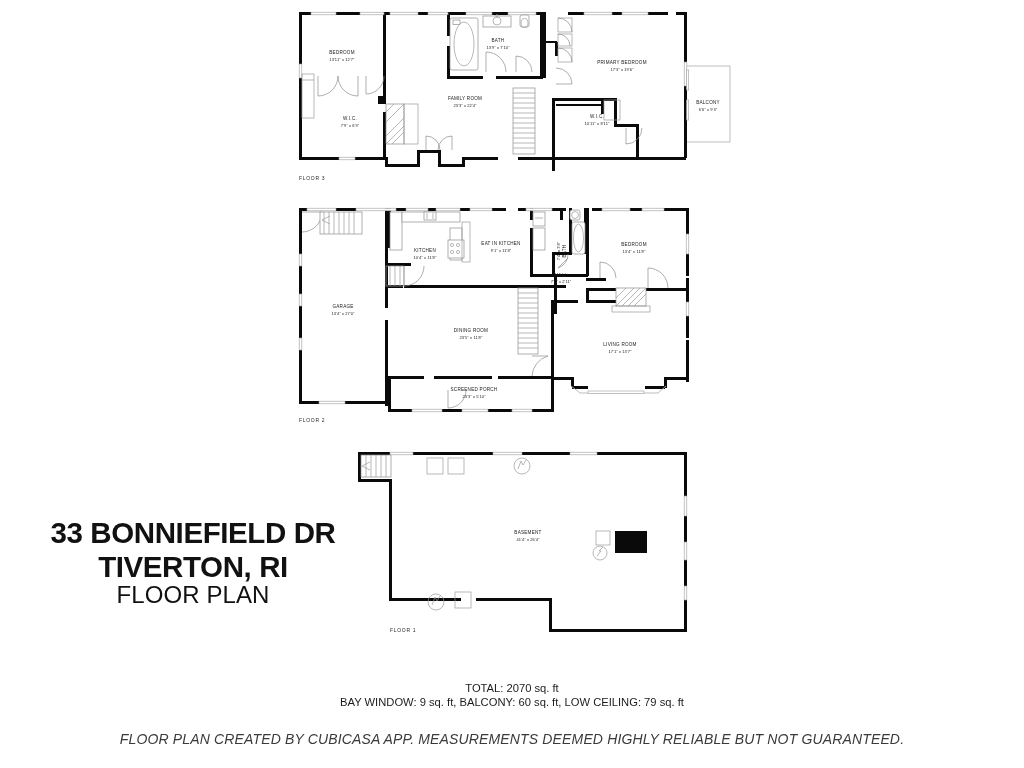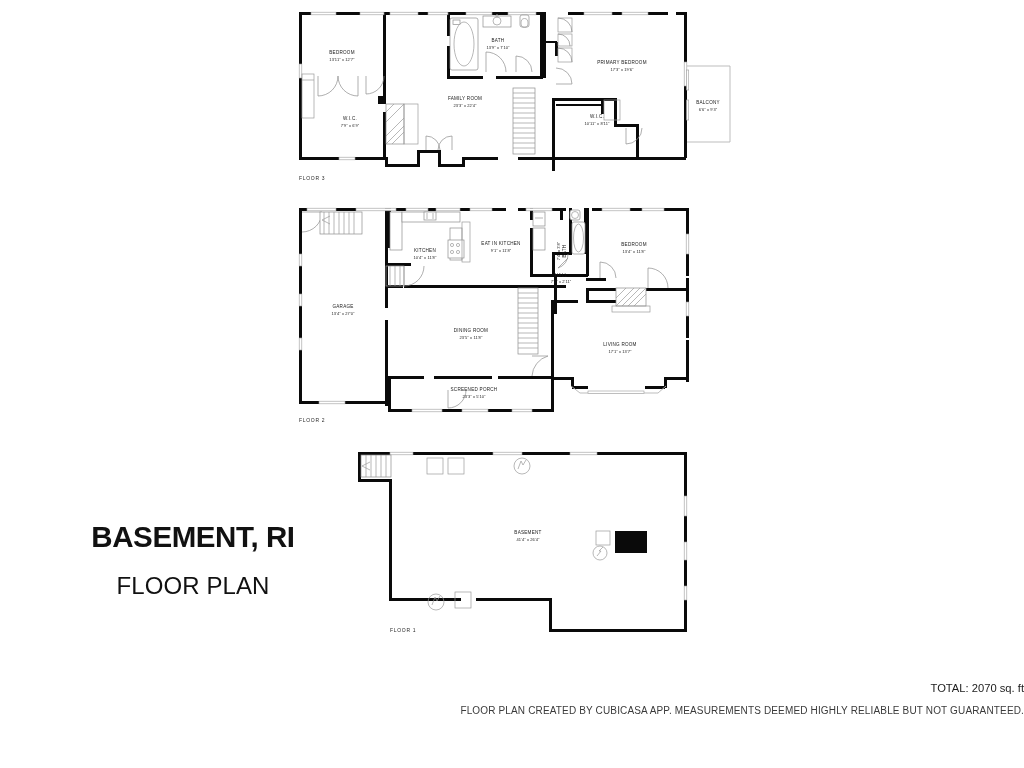--- a/index.html
+++ b/index.html
@@ -49,46 +49,47 @@
     white-space: nowrap;
   }
   .title-line1 { font-size: 29.5px; }
   .title-line2 { font-size: 29.5px; margin-top: 4px; }
   .title-line3 {
     display: block;
     font-family: "Liberation Sans", sans-serif;
     font-weight: 400;
     font-size: 24px;
     color: #111111;
-    margin-top: 22px;
+    margin-top: 2px;
     letter-spacing: 0.1px;
   }
   
   .footer {
     position: absolute;
     left: 0;
     top: 681px;
     width: 1024px;
-    text-align: right;
+    text-align: center;
   }
   .footer .fline {
     display: block;
     font-family: "Liberation Sans", sans-serif;
     font-size: 11.2px;
     color: #1b1b1b;
     line-height: 14.2px;
     white-space: nowrap;
   }
   .footer .disclaimer {
     display: block;
-    margin-top: 9px;
-    font-size: 10px;
+    margin-top: 23px;
+    font-size: 14px;
     color: #3a3a3a;
     letter-spacing: 0.15px;
     white-space: nowrap;
+    font-style: italic;
   }
   
   text {
     font-family: "Liberation Sans", sans-serif;
     fill: #1a1a1a;
   }
   .rm-name {
     font-size: 4.6px;
     letter-spacing: 0.25px;
     text-anchor: middle;
@@ -609,22 +610,24 @@
       <g>
         <text class="rm-name" x="528" y="534">BASEMENT</text>
         <text class="rm-dim" x="528" y="541">41'4" x 26'4"</text>
       </g>
 
       <text class="floor-label" x="390" y="632">FLOOR 1</text>
     </g>
   </svg>
 
   <div class="title-block">
-    <span class="title-line2">BASEMENT, RI</span>
+    <span class="title-line1">33 BONNIEFIELD DR</span>
+    <span class="title-line2">TIVERTON, RI</span>
     <span class="title-line3">FLOOR PLAN</span>
   </div>
 
   <div class="footer">
     <span class="fline">TOTAL: 2070 sq. ft</span>
+    <span class="fline">BAY WINDOW: 9 sq. ft, BALCONY: 60 sq. ft, LOW CEILING: 79 sq. ft</span>
     <span class="fline disclaimer">FLOOR PLAN CREATED BY CUBICASA APP. MEASUREMENTS DEEMED HIGHLY RELIABLE BUT NOT GUARANTEED.</span>
   </div>
 
 </div>
 
 </body></html>

